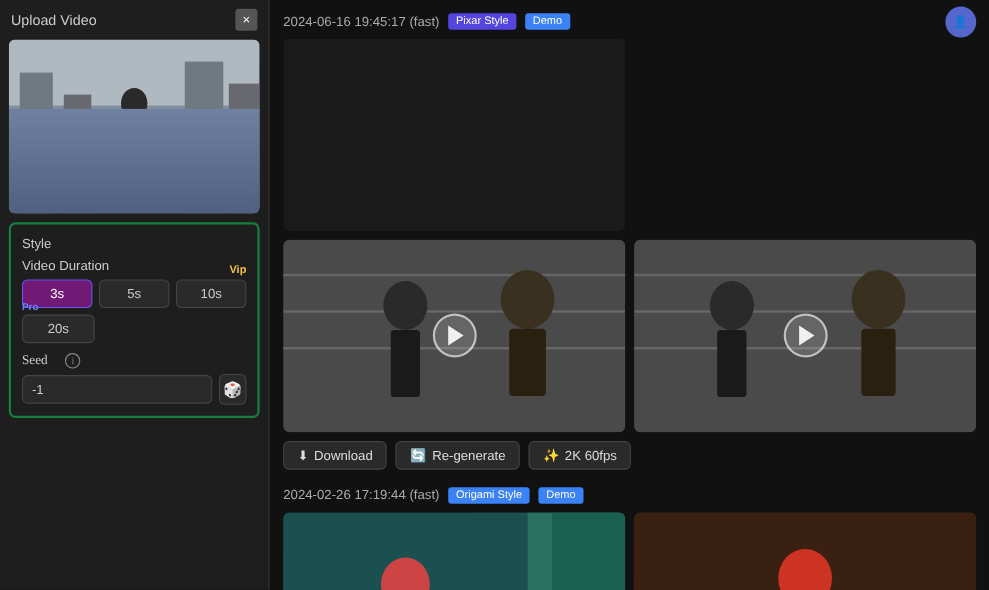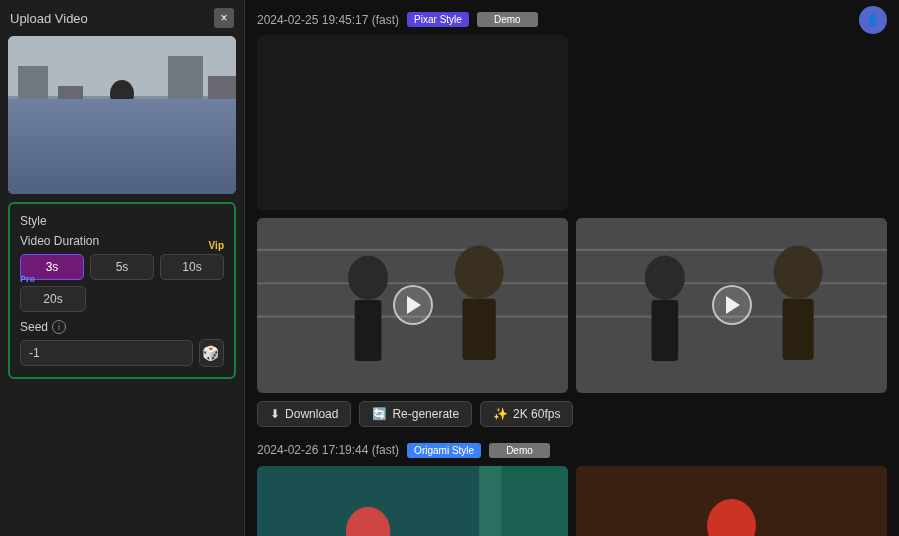--- a/index.html
+++ b/index.html
@@ -144,22 +144,23 @@
       color: #fff;
     }
 
     .seed-section {
       margin-top: 8px;
     }
 
     .seed-label-row {
       display: flex;
       align-items: center;
-      gap: 4px;
+      gap: 16px;
       margin-bottom: 5px;
+      font-family: Liberation Serif, serif;
     }
 
     .seed-label {
       font-size: 12px;
       color: #ccc;
     }
 
     .seed-info {
       width: 14px;
       height: 14px;
@@ -227,24 +228,24 @@
 
     .badge-pixar {
       background: #5544dd;
       color: #fff;
       font-size: 10px;
       padding: 2px 7px;
       border-radius: 3px;
     }
 
     .badge-demo {
-      background: #737373;
+      background: #3b82f6;
       color: #fff;
       font-size: 10px;
-      padding: 2px 17px;
+      padding: 2px 7px;
       border-radius: 3px;
       text-align: right;
     }
 
     .badge-origami {
       background: #3b82f6;
       color: #fff;
       font-size: 10px;
       padding: 2px 7px;
       border-radius: 3px;
@@ -452,21 +453,21 @@
 </div>
 
 <div class="right-panel">
 
   <div style="position:relative;">
     <div style="position:absolute; top:-6px; right:0; width:28px; height:28px; border-radius:50%; background:#5566cc; display:flex; align-items:center; justify-content:center; font-size:11px; color:#fff;">👤</div>
   </div>
 
   <div class="result-group">
     <div class="result-header">
-      <span class="result-timestamp">2024-02-25 19:45:17 (fast)</span>
+      <span class="result-timestamp">2024-06-16 19:45:17 (fast)</span>
       <span class="badge-pixar">Pixar Style</span>
       <span class="badge-demo">Demo</span>
     </div>
 
     <div class="video-grid">
 
       <div class="video-card video-card-dark">
         <div style="width:100%;height:100%;background:#1a1a1a;"></div>
       </div>
 

